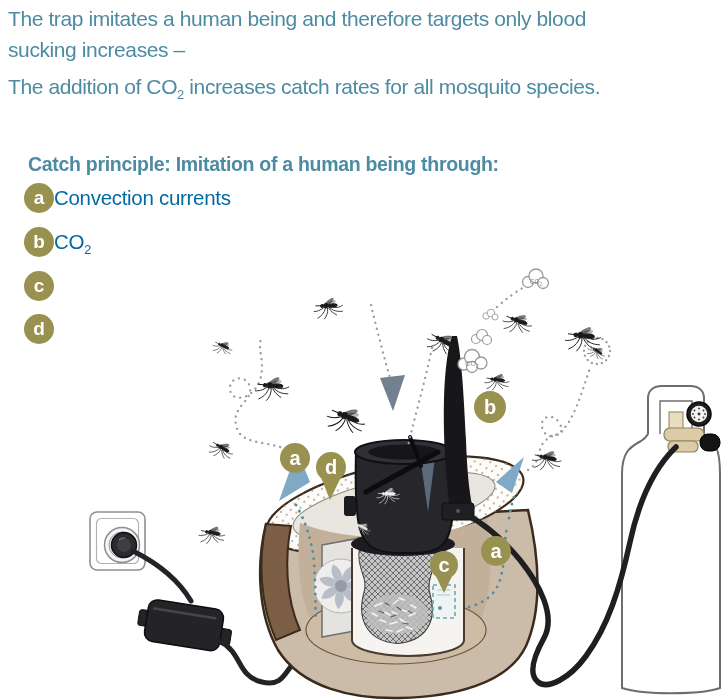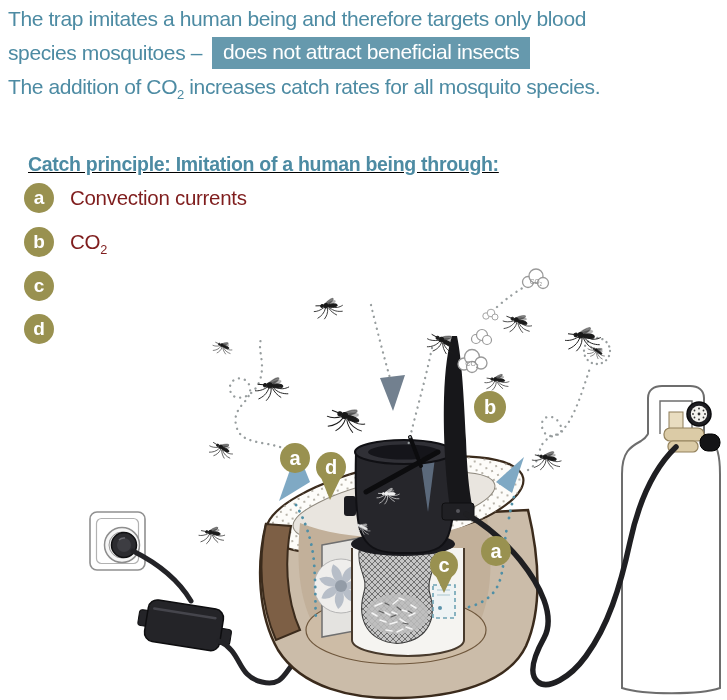--- a/index.html
+++ b/index.html
@@ -7,26 +7,26 @@
          font-family:"Liberation Sans",sans-serif;}
   .stage svg.illu{position:absolute;left:0;top:0;z-index:1;}
   .txt{position:absolute;z-index:2;color:#4d8ba3;letter-spacing:-0.4px;}
   .hline{font-size:21px;line-height:26px;white-space:nowrap;}
   #line1{left:8px;top:6px;}
   #line2{left:8px;top:37px;display:flex;align-items:center;}
   #line2 .hl{display:inline-block;margin-left:10px;background:#6699ad;color:#ffffff;
              padding:2px 11px 4px 11px;}
   #line3{left:8px;top:74px;text-align:center;}
   sub{font-size:0.62em;line-height:0;}
-  #principle{left:28px;top:153px;position:absolute;z-index:2;text-decoration:underline;}
+  #principle{left:28px;top:153px;position:absolute;z-index:2;}
   .phead{font-size:19.5px;font-weight:bold;color:#4d8ba3;letter-spacing:-0.3px;white-space:nowrap;}
   .prow{position:absolute;left:-4px;display:flex;align-items:center;}
   .prow .badge{width:30px;height:30px;border-radius:50%;background:#999150;color:#fff;
                font-size:19px;font-weight:bold;display:flex;align-items:center;justify-content:center;}
-  .prow .plabel{margin-left:16px;font-size:20.5px;color:#7f1d1d;letter-spacing:-0.3px;white-space:nowrap;}
+  .prow .plabel{font-size:20.5px;color:#0369a1;letter-spacing:-0.3px;white-space:nowrap;}
   svg text{font-family:"Liberation Sans",sans-serif;}
 </style>
 </head>
 <body>
 
 <div class="stage">
 
 <svg class="illu" width="727" height="700" viewBox="0 0 727 700">
   <defs>
     <pattern id="mesh" width="6" height="6" patternUnits="userSpaceOnUse">
@@ -267,22 +267,21 @@
     <g>
       <circle cx="496" cy="551" r="15" fill="#999150"></circle>
       <text x="496" y="558" fill="#ffffff">a</text>
     </g>
   </g>
 </svg>
 
 <div class="txt hline" id="line1">The trap imitates a human being and therefore targets only blood</div>
 
 <div class="txt hline" id="line2">
-  <span>species mosquitoes –</span>
-  <span class="hl">does not attract beneficial insects</span>
+  <span>sucking increases –</span>
 </div>
 
 <div class="txt hline" id="line3">
   <span>The addition of CO</span><sub>2</sub><span> increases catch rates for all mosquito species.</span>
 </div>
 
 <div id="principle">
   <div class="phead">Catch principle: Imitation of a human being through:</div>
 
   <div class="prow" style="top:30px;">

